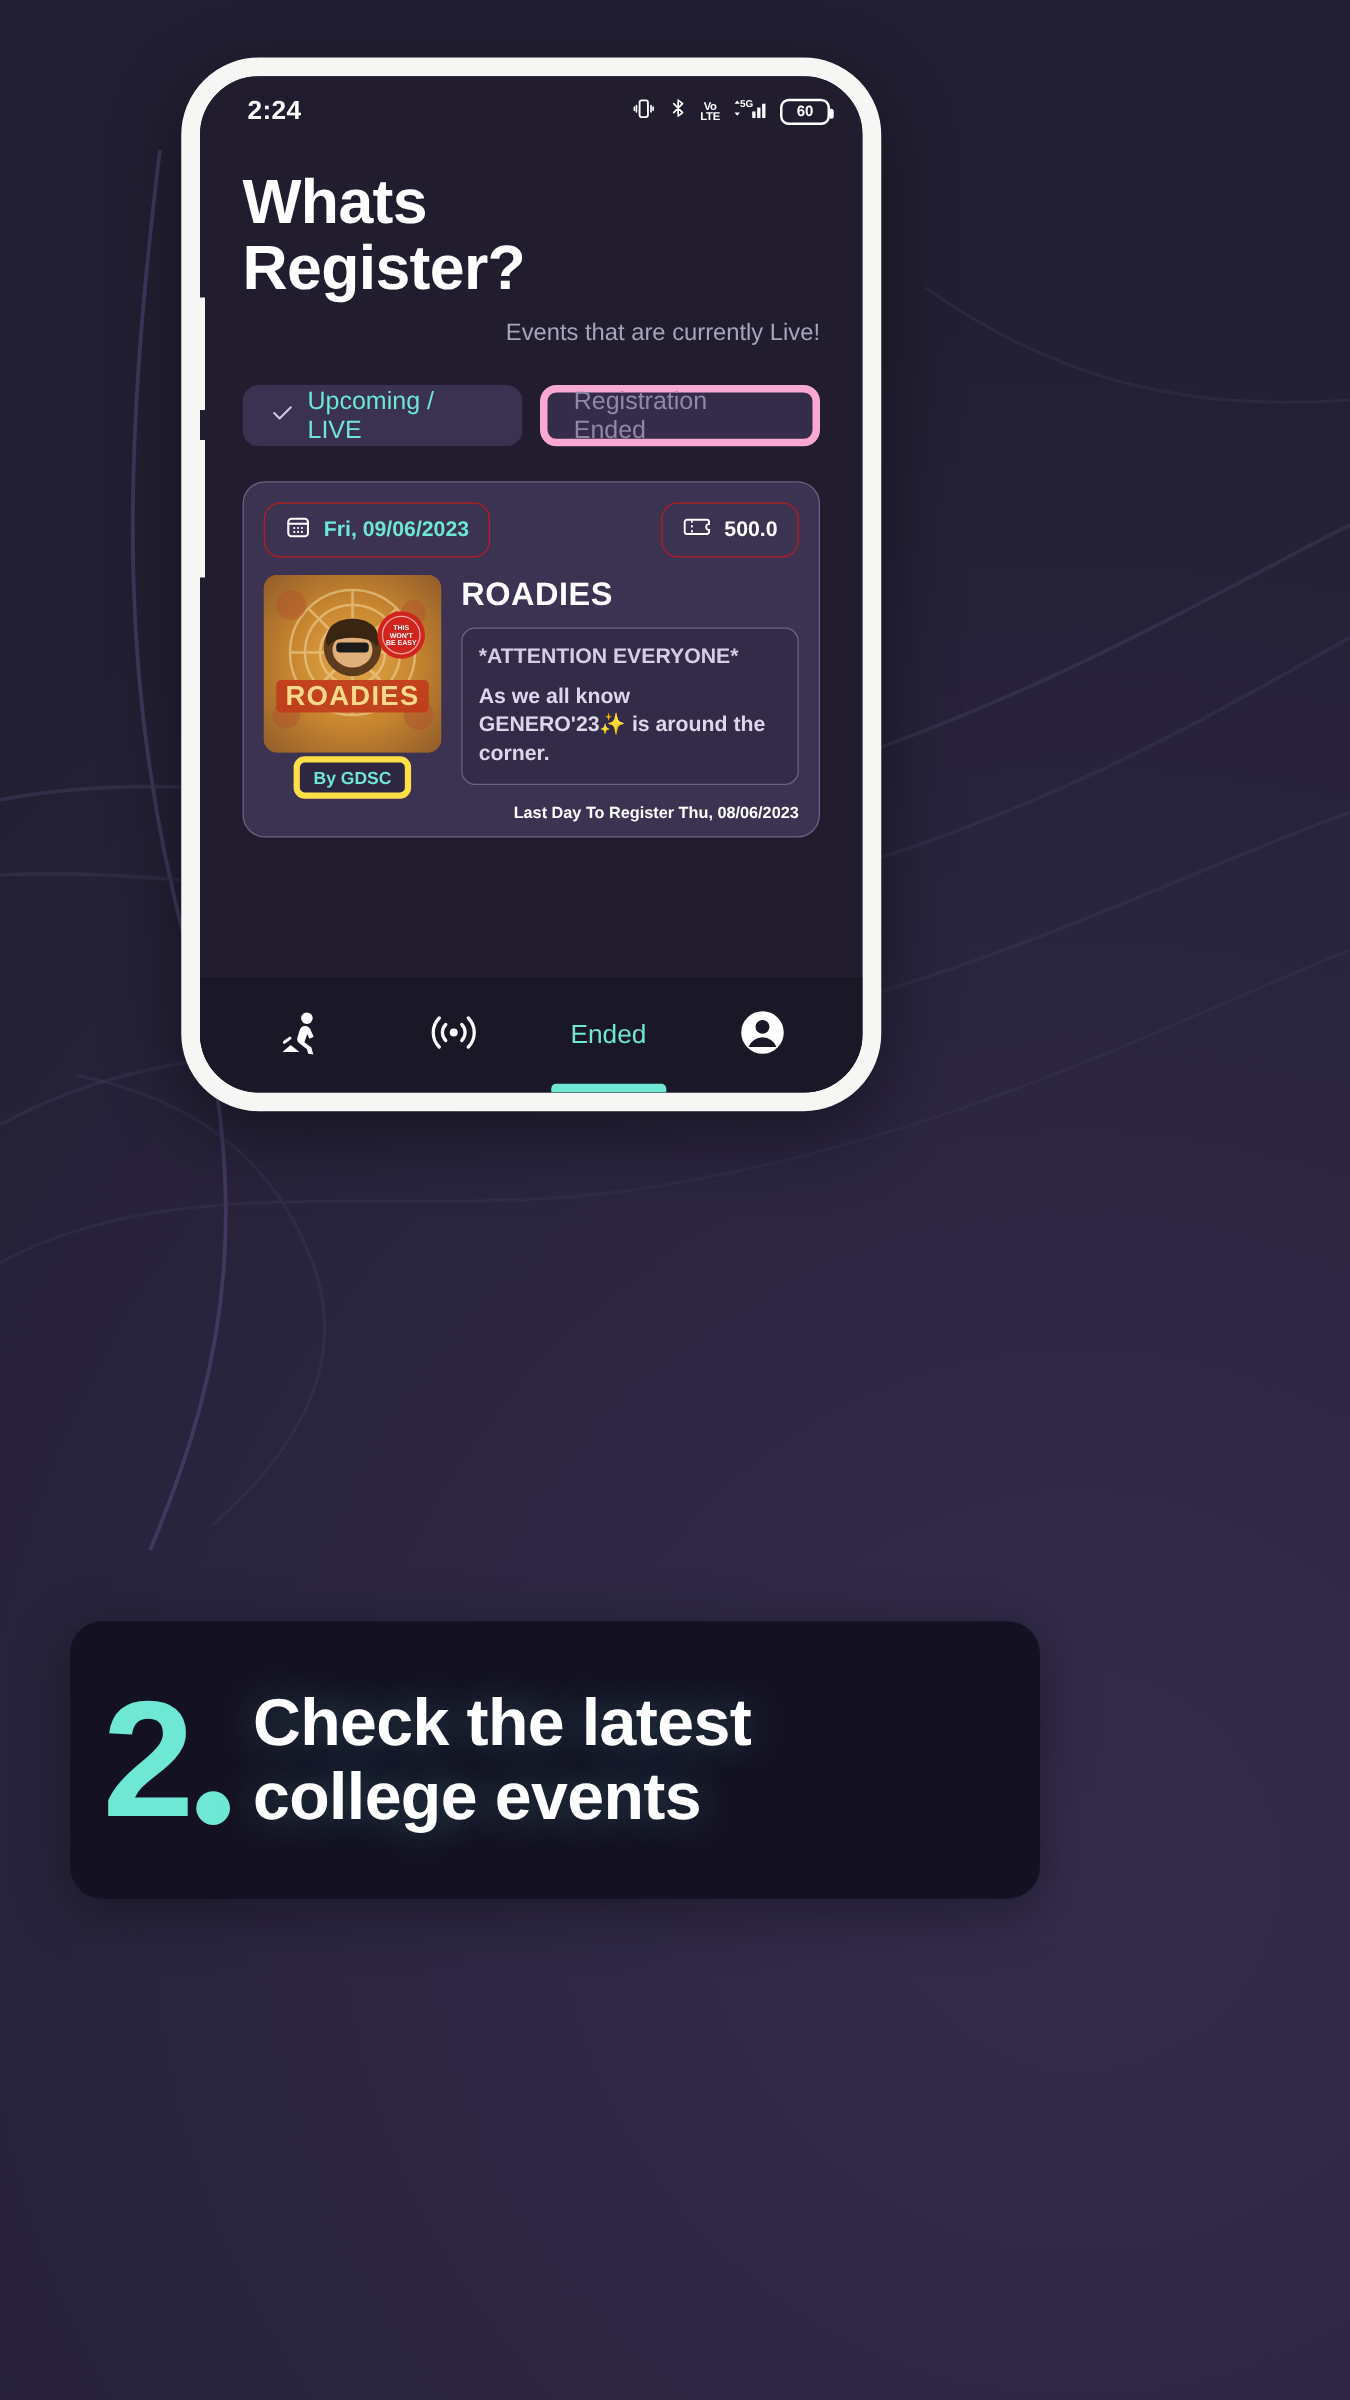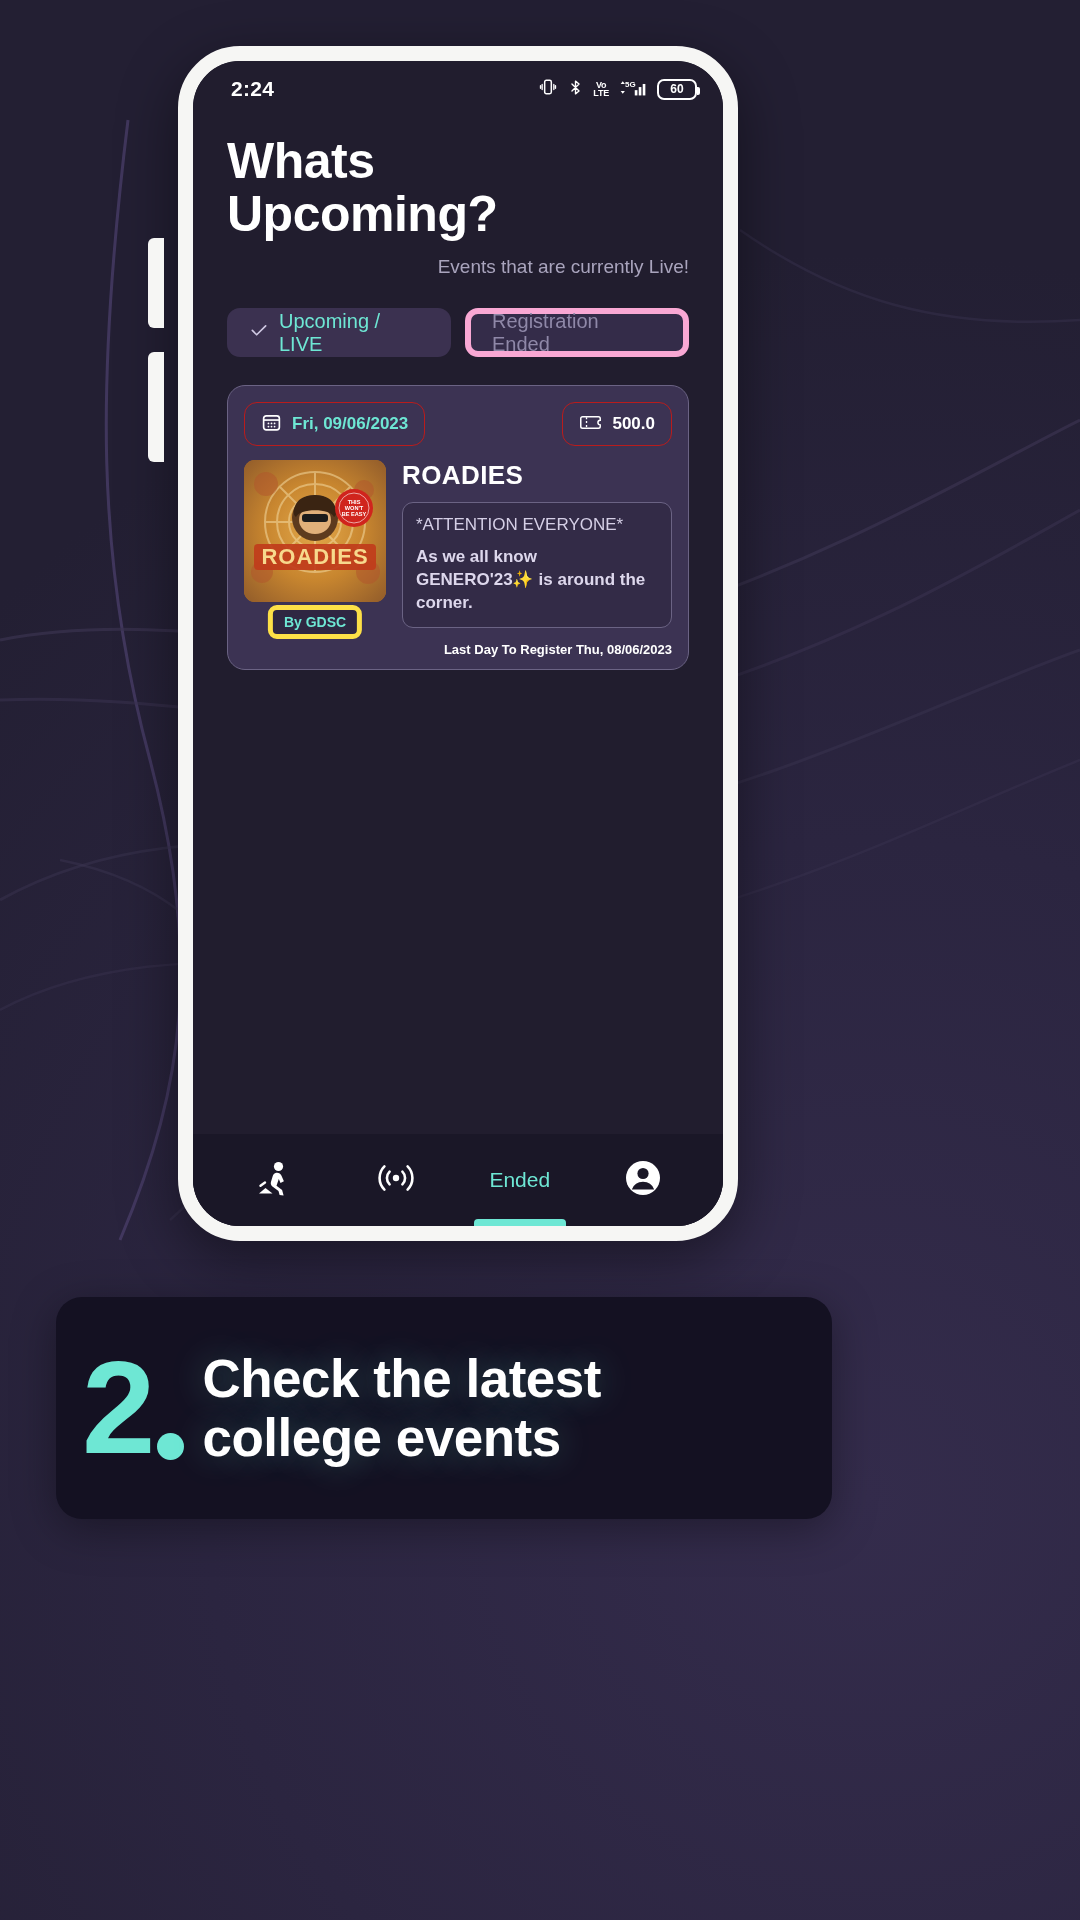--- a/index.html
+++ b/index.html
@@ -17,22 +17,22 @@
     background:
       radial-gradient(circle at 80% 78%, #342c4c 0%, #2b2540 38%, #231f33 72%),
       linear-gradient(165deg, #272136 0%, #231f33 55%, #1f1b2c 100%);
     overflow: hidden;
   }
   .bg-svg { position: absolute; inset: 0; width: 1080px; height: 1920px; pointer-events: none; }
 
   
   #phone-frame {
     position: absolute;
-    left: 178px; top: 46px;
-    width: 560px; height: 1195px;
+    left: 145px; top: 46px;
+    width: 560px; height: 843px;
     border: 15px solid #f6f6f4;
     border-radius: 62px;
     background: #1d1a2b;
     overflow: hidden;
     box-shadow: 0 18px 60px rgba(0,0,0,.45);
   }
   .side-btn {
     position: absolute; left: 148px;
     width: 16px; background: #f6f6f4; border-radius: 6px 0 0 6px;
   }
@@ -127,21 +127,21 @@
     padding: 4px 11px; border-radius: 9px; white-space: nowrap;
   }
 
   #event-info { flex: 1 1 auto; min-width: 0; }
   #event-title { font-size: 26px; font-weight: 800; color: #fff; letter-spacing: .4px; }
   #event-desc-box {
     margin-top: 11px;
     background: #332b47; border: 1px solid #6b6384;
     border-radius: 11px; padding: 12px 13px;
   }
-  #event-desc-head { font-size: 17px; font-weight: 400; color: #d5cfe6; }
+  #event-desc-head { font-size: 17px; font-weight: 700; color: #d5cfe6; }
   #event-desc-body { margin-top: 11px; font-size: 17px; font-weight: 700; color: #ddd7ec; line-height: 1.35; }
   #event-deadline {
     margin-top: 14px; text-align: right;
     font-size: 13px; font-weight: 700; color: #ffffff;
   }
 
   
   #bottom-nav {
     height: 92px; flex: 0 0 92px;
     background: #1a1727;
@@ -233,21 +233,21 @@
           </span>
           <span class="battery">
             <span>60</span>
           </span>
         </div>
       </div>
 
       <div id="app-header">
         <div id="page-title">
           <div>Whats</div>
-          <div>Upcoming?</div>
+          <div>Register?</div>
         </div>
         <div id="page-subtitle">Events that are currently Live!</div>
       </div>
 
       <div id="filter-row">
         <div class="chip active">
           <span>
             <svg width="20" height="20" viewBox="0 0 24 24">
                 <path class="check" d="M4 12.5l5.2 5.2L20 7" fill="none" stroke-width="2" stroke-linecap="round" stroke-linejoin="round"></path>
               </svg>

